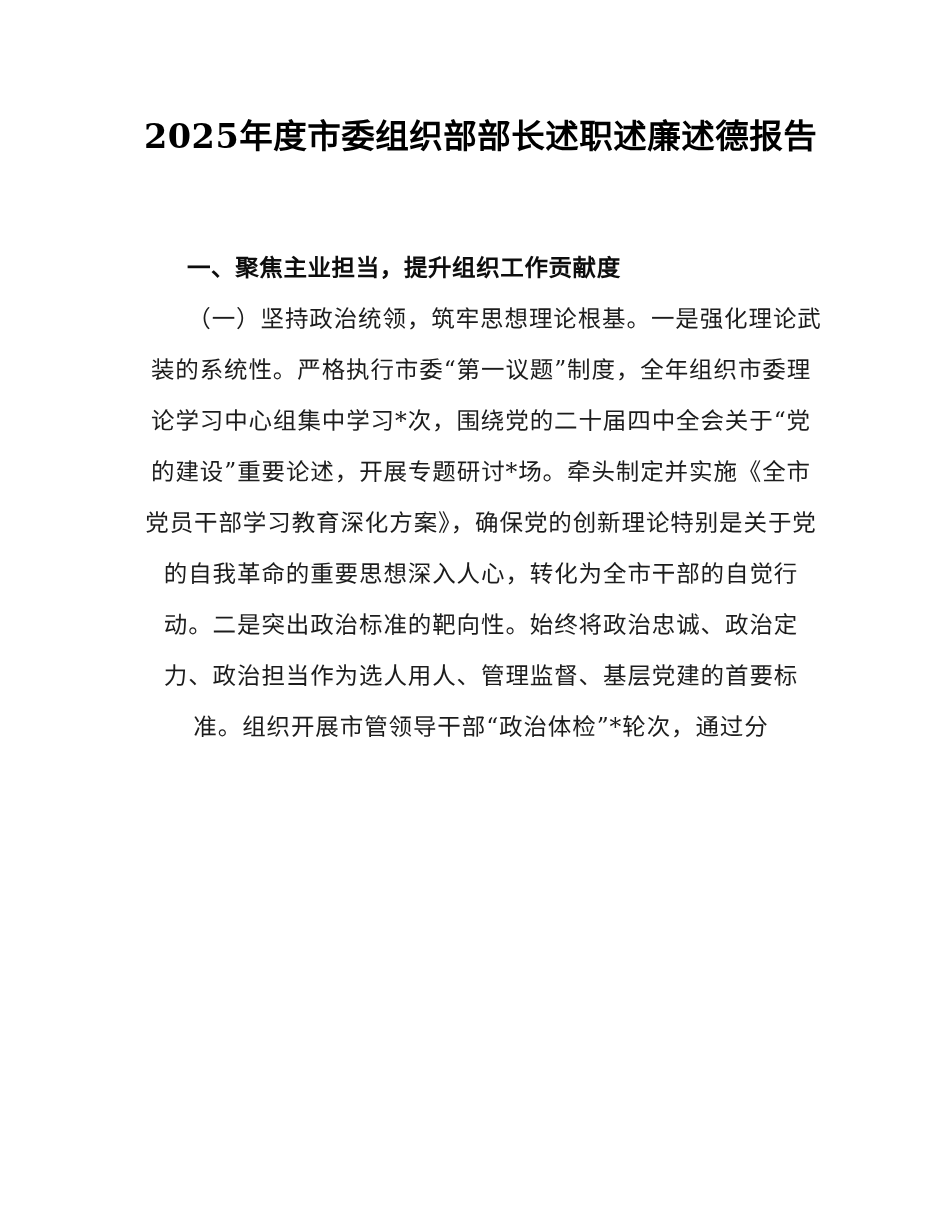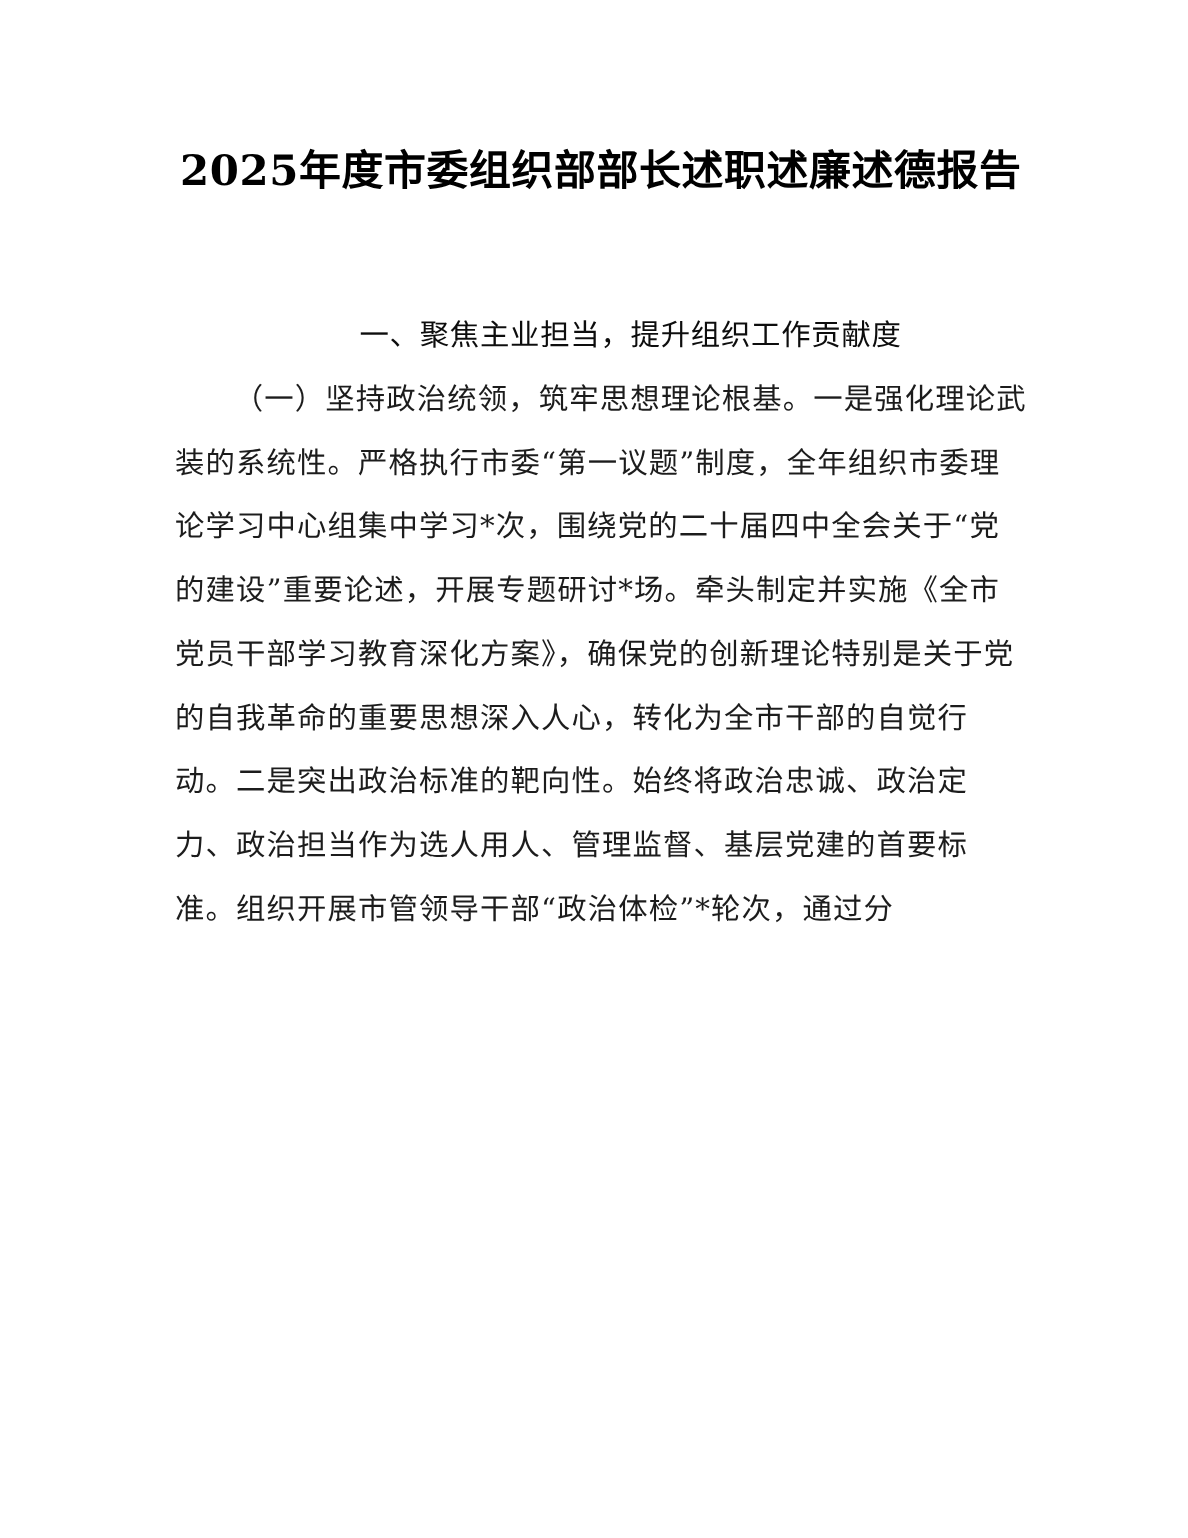--- a/index.html
+++ b/index.html
@@ -71,32 +71,32 @@
     text-indent: 2em;
     letter-spacing: 0.9px;
     color: #1c1c1c;
     word-break: break-all;
   }
 
   h2.section-heading {
     margin: 0;
     padding: 0;
     font-family: "DejaVu Sans", "Liberation Sans", sans-serif;
-    font-weight: 400;
+    font-weight: 700;
     font-size: 23.5px;
     line-height: 51px;
     text-indent: 2em;
     letter-spacing: 0.6px;
     color: #0d0d0d;
-    text-align: center;
+    text-align: left;
   }
 
   
   p.para.truncated {
-    text-align: left;
+    text-align: center;
   }
 </style>
 </head>
 <body style="background: rgb(255, 255, 255);">
 
 <div class="page">
   <div class="doc-body">
 
     <h1 class="doc-title" id="title-el">2025年度市委组织部部长述职述廉述德报告</h1>
 

